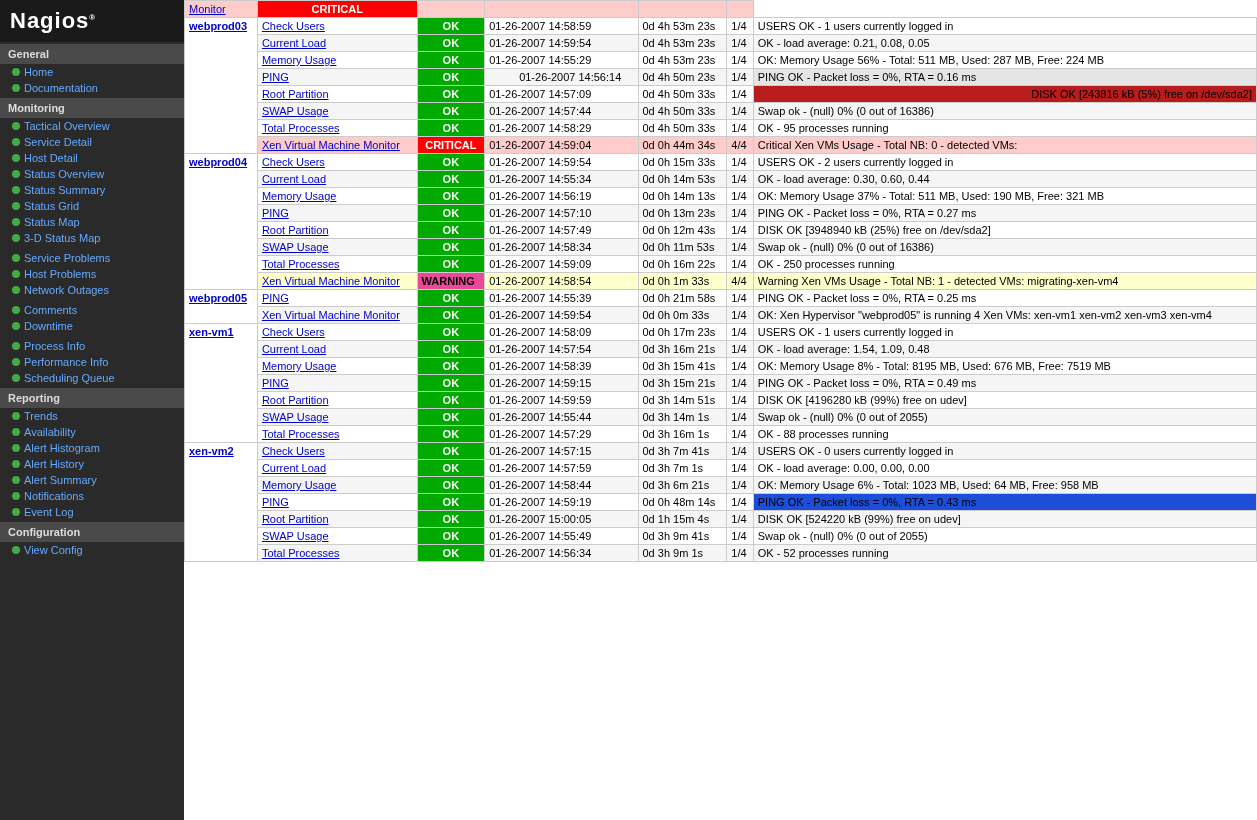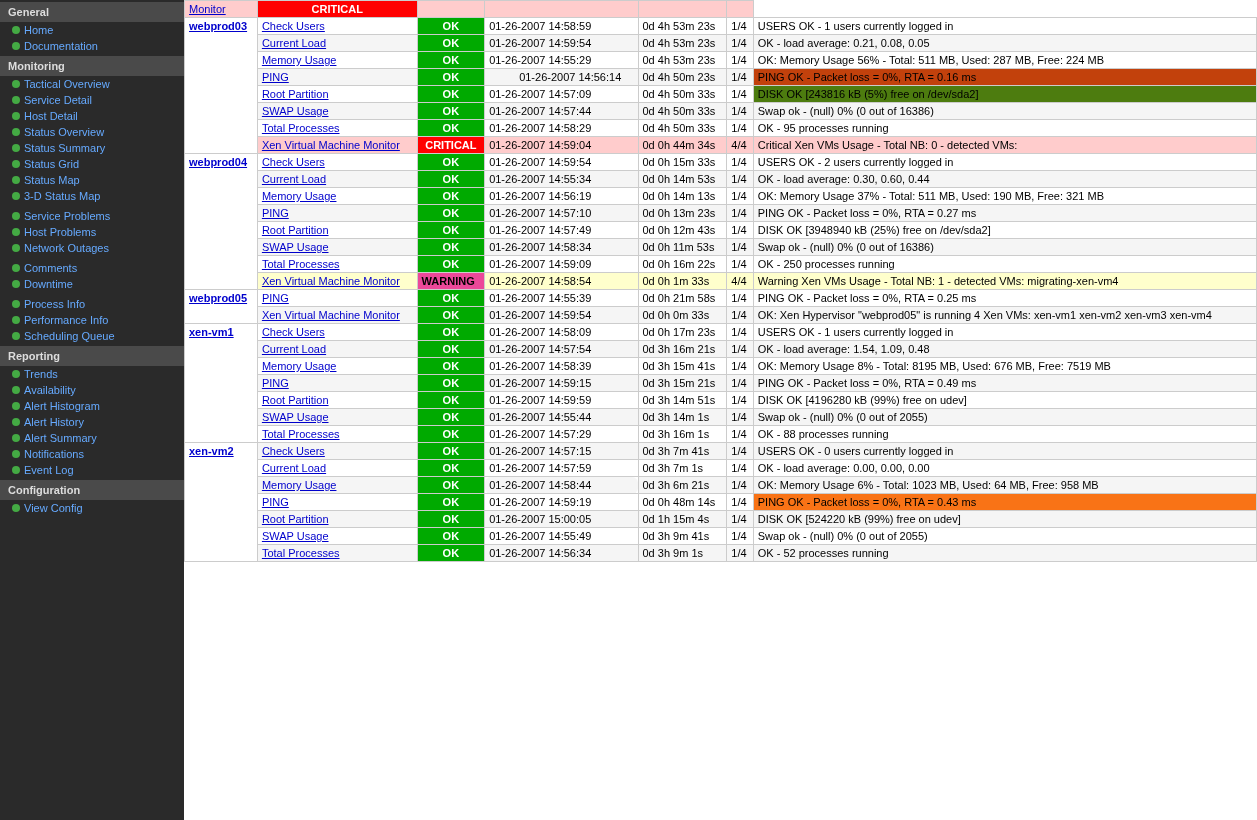--- a/index.html
+++ b/index.html
@@ -68,20 +68,23 @@
     table.data-table td, table.data-table th {
       border: 1px solid #ccc;
       padding: 2px 4px;
       vertical-align: top;
     }
   </style>
 </head>
 <body>
 
 <div id="sidebar">
+  <div class="sidebar-logo">
+    <span>Nagios<span class="nagios-tm">®</span></span>
+  </div>
 
   <div class="section-header">General</div>
   <div class="sidebar-item">
       <span class="dot"></span>
       <a href="#">Home</a>
     </div>
   <div class="sidebar-item">
       <span class="dot"></span>
       <a href="#">Documentation</a>
     </div>
@@ -230,29 +233,29 @@
           <td style="background: rgb(255, 255, 255); white-space: nowrap;">0d 4h 53m 23s</td>
           <td style="background: rgb(255, 255, 255); white-space: nowrap;">1/4</td>
           <td style="background: rgb(255, 255, 255);">OK: Memory Usage 56% - Total: 511 MB, Used: 287 MB, Free: 224 MB</td>
         </tr>
         <tr>
           <td style="background: rgb(245, 245, 245);"><a href="#" style="color: rgb(0, 0, 204);">PING</a></td>
           <td style="font-weight: bold; text-align: center; white-space: nowrap; background: rgb(0, 170, 0); color: rgb(255, 255, 255);">OK</td>
           <td style="background: rgb(245, 245, 245); white-space: nowrap; padding-left: 34px;">01-26-2007 14:56:14</td>
           <td style="background: rgb(245, 245, 245); white-space: nowrap;">0d 4h 50m 23s</td>
           <td style="background: rgb(245, 245, 245); white-space: nowrap;">1/4</td>
-          <td style="background: #c2410c;">PING OK - Packet loss = 0%, RTA = 0.16 ms</td>
+          <td style="background: #e5e5e5;">PING OK - Packet loss = 0%, RTA = 0.16 ms</td>
         </tr>
         <tr>
           <td style="background: rgb(255, 255, 255);"><a href="#" style="color: rgb(0, 0, 204);">Root Partition</a></td>
           <td style="font-weight: bold; text-align: center; white-space: nowrap; background: rgb(0, 170, 0); color: rgb(255, 255, 255);">OK</td>
           <td style="background: rgb(255, 255, 255); white-space: nowrap;">01-26-2007 14:57:09</td>
           <td style="background: rgb(255, 255, 255); white-space: nowrap;">0d 4h 50m 33s</td>
           <td style="background: rgb(255, 255, 255); white-space: nowrap;">1/4</td>
-          <td style="background: #4d7c0f;">DISK OK [243816 kB (5%) free on /dev/sda2]</td>
+          <td style="background: #b91c1c; text-align: right;">DISK OK [243816 kB (5%) free on /dev/sda2]</td>
         </tr>
         <tr>
           <td style="background: rgb(245, 245, 245);"><a href="#" style="color: rgb(0, 0, 204);">SWAP Usage</a></td>
           <td style="font-weight: bold; text-align: center; white-space: nowrap; background: rgb(0, 170, 0); color: rgb(255, 255, 255);">OK</td>
           <td style="background: rgb(245, 245, 245); white-space: nowrap;">01-26-2007 14:57:44</td>
           <td style="background: rgb(245, 245, 245); white-space: nowrap;">0d 4h 50m 33s</td>
           <td style="background: rgb(245, 245, 245); white-space: nowrap;">1/4</td>
           <td style="background: rgb(245, 245, 245);">Swap ok - (null) 0% (0 out of 16386)</td>
         </tr>
         <tr>
@@ -434,21 +437,21 @@
           <td style="background: rgb(245, 245, 245); white-space: nowrap;">0d 3h 6m 21s</td>
           <td style="background: rgb(245, 245, 245); white-space: nowrap;">1/4</td>
           <td style="background: rgb(245, 245, 245);">OK: Memory Usage 6% - Total: 1023 MB, Used: 64 MB, Free: 958 MB</td>
         </tr>
         <tr>
           <td style="background: rgb(255, 255, 255);"><a href="#" style="color: rgb(0, 0, 204);">PING</a></td>
           <td style="font-weight: bold; text-align: center; white-space: nowrap; background: rgb(0, 170, 0); color: rgb(255, 255, 255);">OK</td>
           <td style="background: rgb(255, 255, 255); white-space: nowrap;">01-26-2007 14:59:19</td>
           <td style="background: rgb(255, 255, 255); white-space: nowrap;">0d 0h 48m 14s</td>
           <td style="background: rgb(255, 255, 255); white-space: nowrap;">1/4</td>
-          <td style="background: #f97316;">PING OK - Packet loss = 0%, RTA = 0.43 ms</td>
+          <td style="background: #1d4ed8;">PING OK - Packet loss = 0%, RTA = 0.43 ms</td>
         </tr>
         <tr>
           <td style="background: rgb(245, 245, 245);"><a href="#" style="color: rgb(0, 0, 204);">Root Partition</a></td>
           <td style="font-weight: bold; text-align: center; white-space: nowrap; background: rgb(0, 170, 0); color: rgb(255, 255, 255);">OK</td>
           <td style="background: rgb(245, 245, 245); white-space: nowrap;">01-26-2007 15:00:05</td>
           <td style="background: rgb(245, 245, 245); white-space: nowrap;">0d 1h 15m 4s</td>
           <td style="background: rgb(245, 245, 245); white-space: nowrap;">1/4</td>
           <td style="background: rgb(245, 245, 245);">DISK OK [524220 kB (99%) free on udev]</td>
         </tr>
         <tr>

